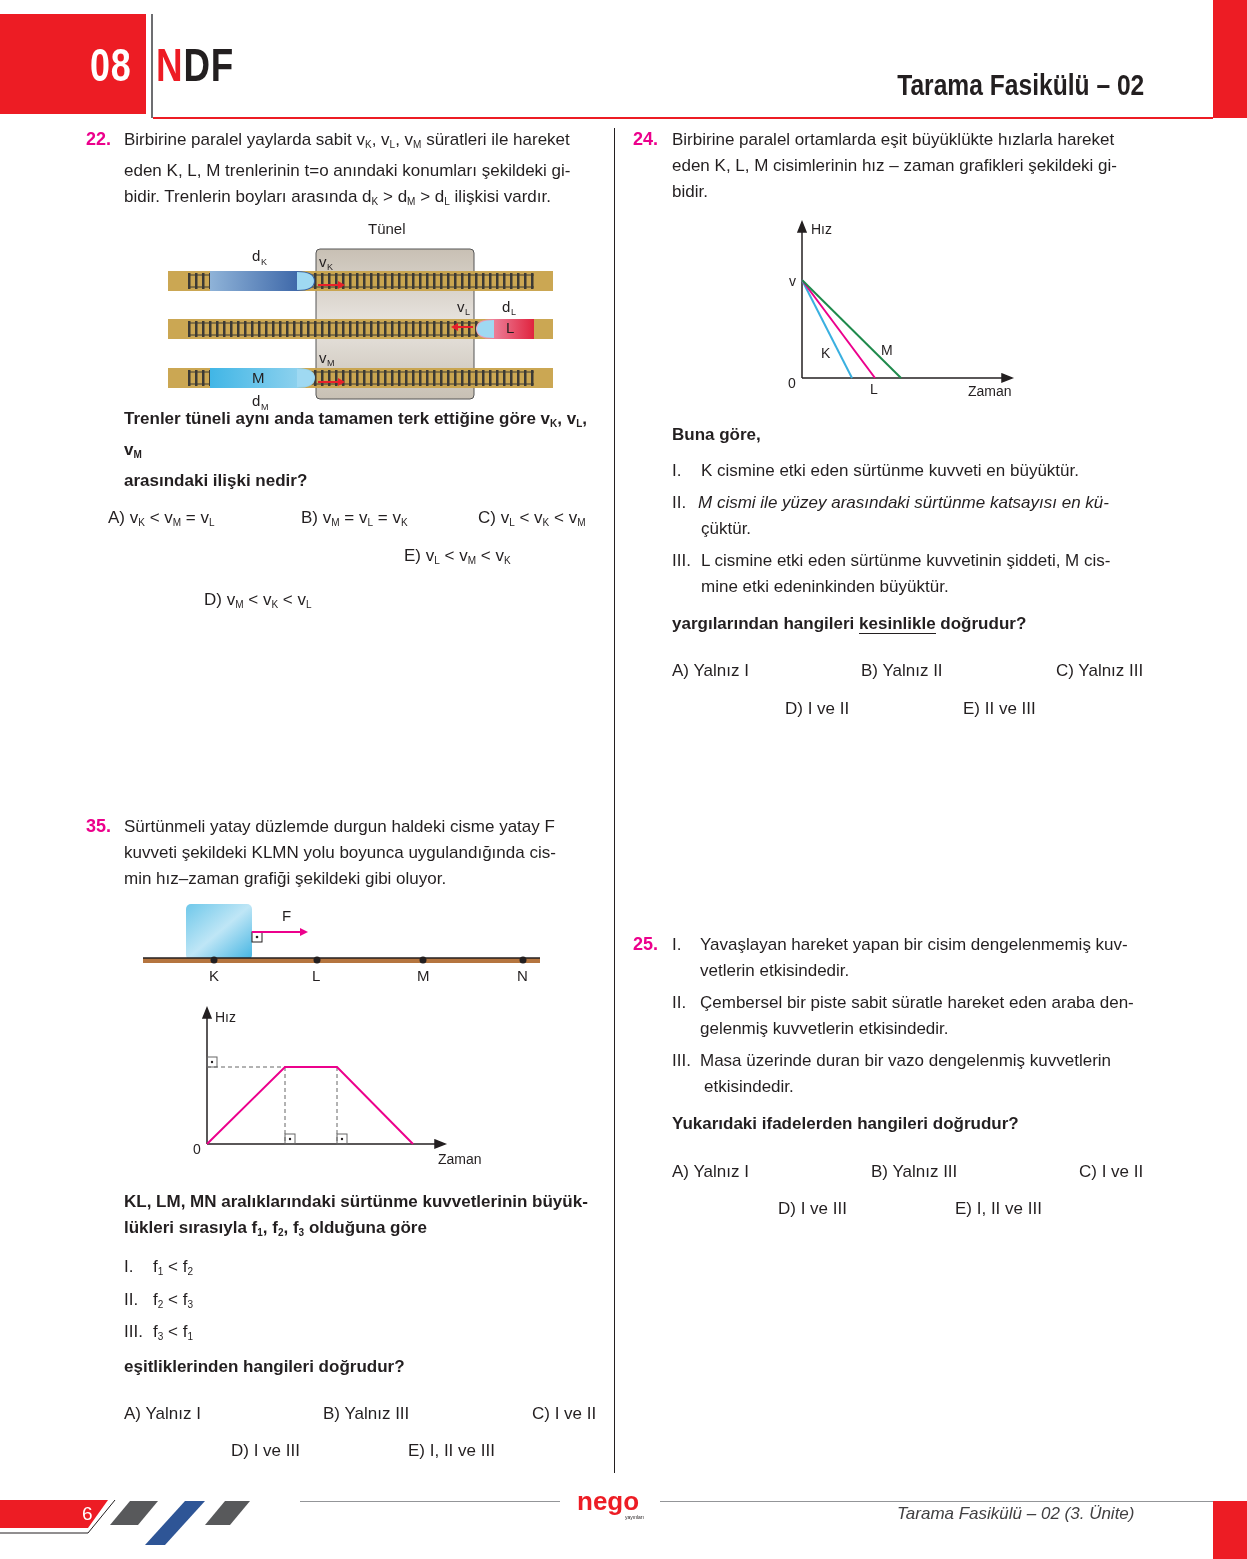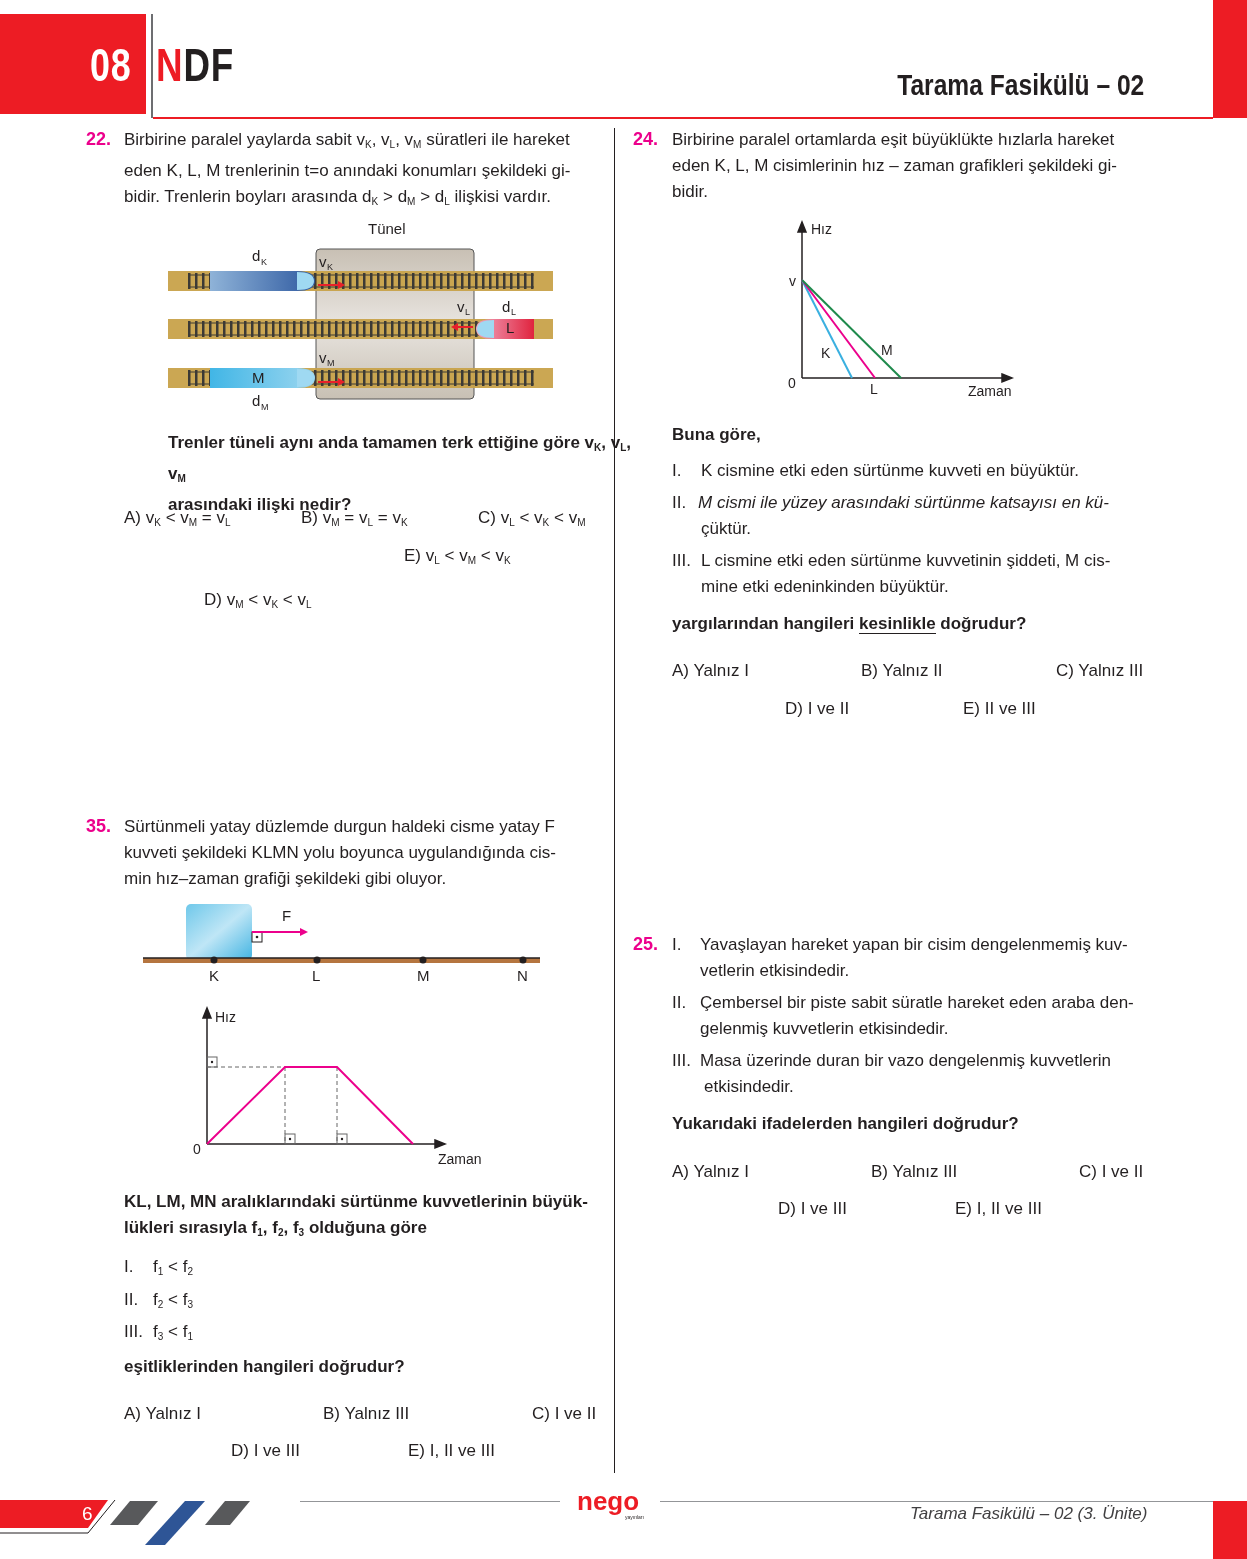--- a/index.html
+++ b/index.html
@@ -19,21 +19,21 @@
 
   .qnum { font-size: 18px; font-weight: bold; color: #ec008c; }
   .txt { font-size: 17px; line-height: 26px; }
   .bold { font-weight: bold; }
   sub { font-size: 10px; vertical-align: -3px; }
   .opt { font-size: 17px; }
   .ul { border-bottom: 1.5px solid #231f20; margin-top: 48px; }
   .footer-line { left: 300px; top: 1501px; width: 260px; height: 1px; background: #939598; }
   .footer-line2 { left: 660px; top: 1501px; width: 555px; height: 1px; background: #939598; }
   .page-num { left: 82px; top: 1503px; font-size: 19px; color: #fff; }
-  .footer-title { left: 897px; top: 1504px; font-size: 17px; font-style: italic; color: #414042; margin-left: 13px; }
+  .footer-title { left: 897px; top: 1504px; font-size: 17px; font-style: italic; color: #414042; }
   .right-bar-bottom { left: 1213px; top: 1501px; width: 34px; height: 58px; background: #ed1c24; }
 </style>
 </head>
 <body>
 
 <div class="abs red-block"></div>
 <div class="abs head-num">08</div>
 <div class="abs head-divider"></div>
 <div class="abs head-ndf"><span class="n">N</span><span class="df">DF</span></div>
 <div class="abs head-title">Tarama Fasikülü – 02</div>
@@ -116,25 +116,25 @@
       <text x="346" y="118" font-size="15">L</text>
       <text x="159" y="148" font-size="15">v</text>
         <text x="167" y="151" font-size="9">M</text>
       <text x="92" y="168" font-size="15">M</text>
       <text x="92" y="191" font-size="15">d</text>
         <text x="101" y="195" font-size="9">M</text>
     </g>
   </svg>
 </div>
 
-<div class="abs txt bold" style="left:124px;top:430px;width:480px;margin-left:44px;">
+<div class="abs txt bold" style="left:124px;top:406px;width:480px;">
   <div><span>Trenler tüneli aynı anda tamamen terk ettiğine göre v</span><sub>K</sub>, v<sub>L</sub>, v<sub>M</sub></div>
   <div>arasındaki ilişki nedir?</div>
 </div>
-<div class="abs opt" style="left:124px;top:508px;text-align:right;">A) v<sub>K</sub> &lt; v<sub>M</sub> = v<sub>L</sub></div>
+<div class="abs opt" style="left:108px;top:508px;text-align:right;">A) v<sub>K</sub> &lt; v<sub>M</sub> = v<sub>L</sub></div>
 <div class="abs opt" style="left:301px;top:508px;">B) v<sub>M</sub> = v<sub>L</sub> = v<sub>K</sub></div>
 <div class="abs opt" style="left:478px;top:508px;">C) v<sub>L</sub> &lt; v<sub>K</sub> &lt; v<sub>M</sub></div>
 <div class="abs opt" style="left:204px;top:546px;margin-top:44px;">D) v<sub>M</sub> &lt; v<sub>K</sub> &lt; v<sub>L</sub></div>
 <div class="abs opt" style="left:404px;top:546px;">E) v<sub>L</sub> &lt; v<sub>M</sub> &lt; v<sub>K</sub></div>
 
 <div class="abs qnum" style="left:86px;top:816px;">35.</div>
 <div class="abs txt" style="left:124px;top:814px;width:476px;">
   <div>Sürtünmeli yatay düzlemde durgun haldeki cisme yatay F</div>
   <div>kuvveti şekildeki KLMN yolu boyunca uygulandığında cis-</div>
   <div>min hız–zaman grafiği şekildeki gibi oluyor.</div>

